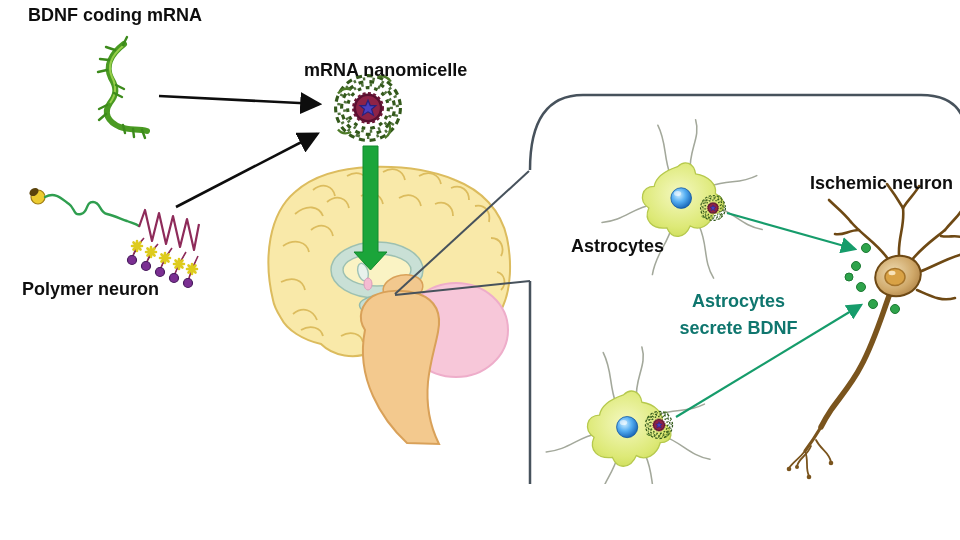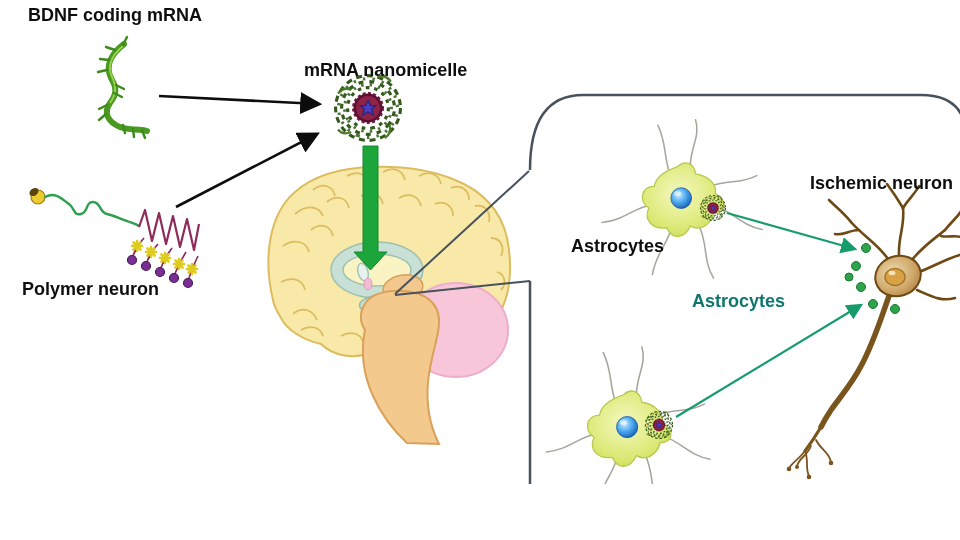--- a/index.html
+++ b/index.html
@@ -261,15 +261,16 @@
   <div class="lbl" style="left:293px;top:60px;">mRNA nanomicelle</div>
 
   <div class="lbl" style="left:11px;top:279px;">Polymer neuron</div>
 
   <div class="lbl" style="left:560px;top:236px;">Astrocytes</div>
 
   <div class="lbl" style="left:799px;top:173px;">Ischemic neuron</div>
 
   <div class="lbl lbl-secretion" style="left:650px;top:288px;">
     <div>Astrocytes</div>
+    <div>secrete BDNF</div>
   </div>
 
 </div>
 
 </body></html>

